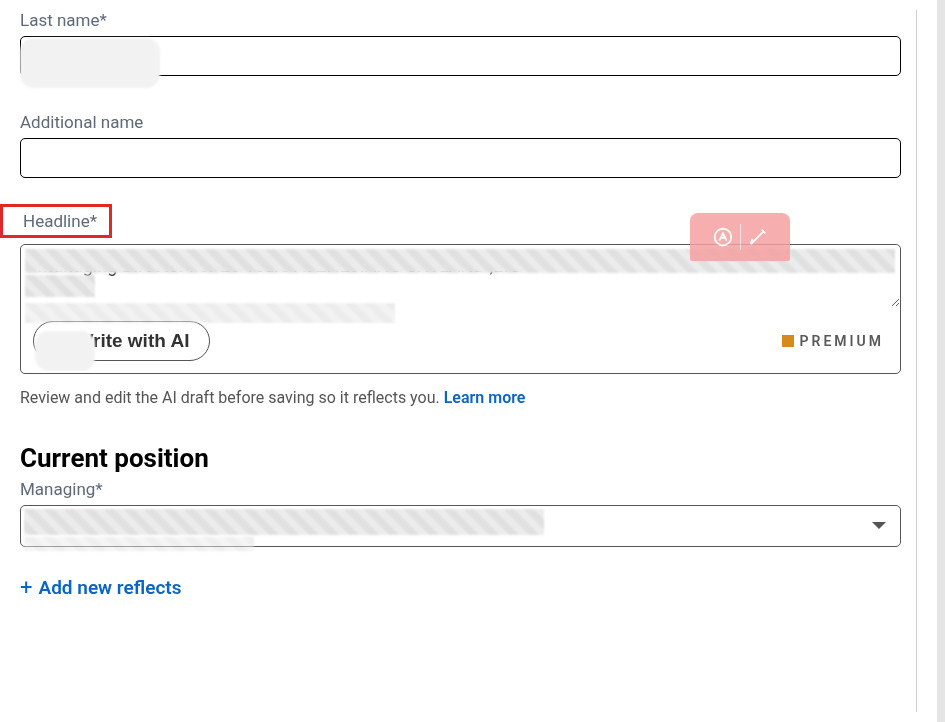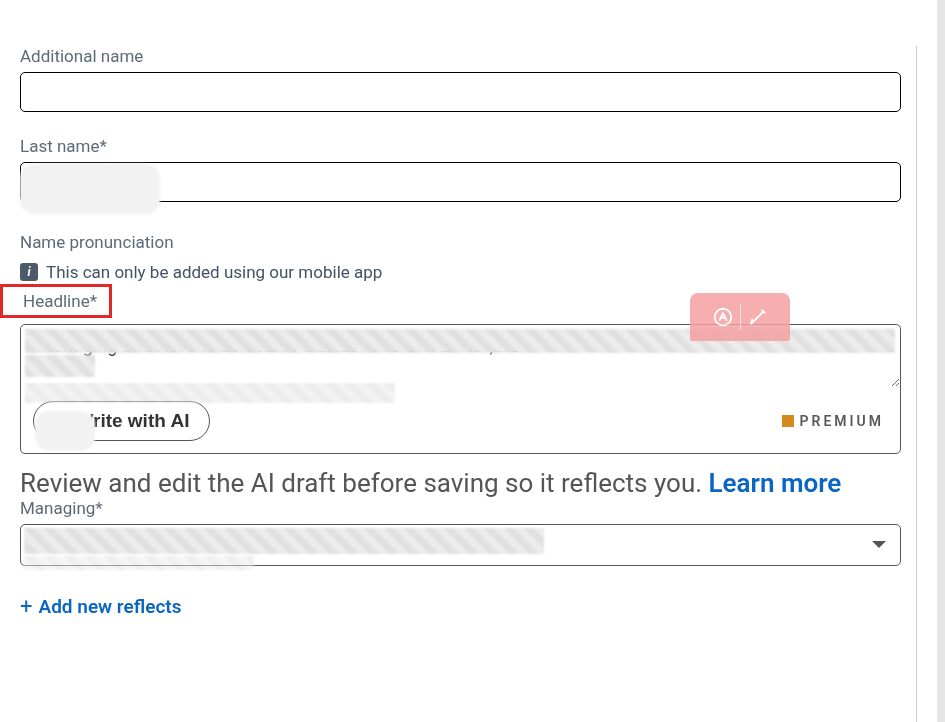--- a/index.html
+++ b/index.html
@@ -124,21 +124,21 @@
       font-weight: 600;
       letter-spacing: 3px;
     }
     .premium-square {
       width: 12px;
       height: 12px;
       background: #d68a1e;
     }
     .review-text {
       color: #555;
-      font-size: 26px;
+      font-size: 16px;
       margin-top: 14px;
     }
     .learn-more {
       color: #0a66c2;
       font-weight: 600;
       cursor: pointer;
     }
     .current-position-title {
       font-size: 26px;
       font-weight: 700;
@@ -211,38 +211,31 @@
       background-size: 20px 20px;
       filter: blur(1px);
     }
   </style>
 </head>
 <body>
 
 <div class="container">
   <div class="inner">
 
-    <div class="field-group" style="margin-top:36px;">
-      <label class="field-label">Additional name</label>
-      <input type="text" class="text-input" style="">
-    </div>
-
     <div class="field-group" style="position:relative;">
       <label class="field-label">Last name*</label>
       <input type="text" class="text-input" style="">
       <div class="redact-bubble" style="left:0px; top:28px; width:140px; height:50px;"></div>
     </div>
 
-    <div style="margin-top:30px;">
-      <div class="section-title">Name pronunciation</div>
-      <div class="info-row">
-        <span class="info-icon">i</span>
-        <span>This can only be added using our mobile app</span>
-      </div>
-    </div>
+    <div class="field-group" style="margin-top:36px;">
+      <label class="field-label">Additional name</label>
+      <input type="text" class="text-input" style="">
+    </div>
+
 
     <div class="headline-label-box">
       <span class="field-label" style="margin:0;">Headline*</span>
     </div>
 
     <div class="headline-container" style="position:relative;">
       <div class="pink-badge">
         <svg width="22" height="22" viewBox="0 0 24 24" stroke-width="2">
             <circle cx="12" cy="12" r="9"></circle>
             <path d="M8 16 L12 8 L16 16 M9.5 13 H14.5"></path>
@@ -266,20 +259,21 @@
           <span class="premium-square"></span>
           <span>PREMIUM</span>
         </span>
       </div>
     </div>
 
     <div class="review-text">
       <span>Review and edit the AI draft before saving so it reflects you. </span><span class="learn-more">Learn more</span>
     </div>
 
+    <div class="current-position-title">Current position</div>
     <label class="field-label">Managing*</label>
     <div class="select-wrapper" style="position:relative;">
       <select class="position-select"></select>
       <svg class="select-chevron" width="16" height="10" viewBox="0 0 16 10">
           <path d="M1 1 L8 8 L15 1" fill="#555"></path>
         </svg>
       <div class="mosaic" style="left:4px; top:4px; width:520px; height:26px;"></div>
       <div class="mosaic" style="left:4px; top:32px; width:230px; height:14px; opacity:0.5;"></div>
     </div>
 

